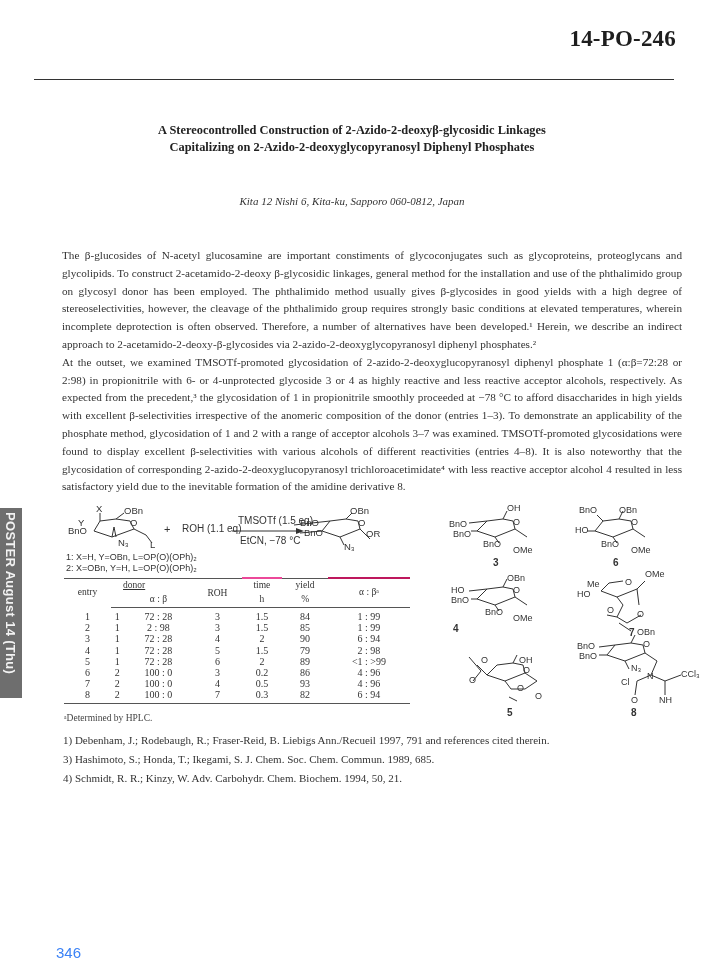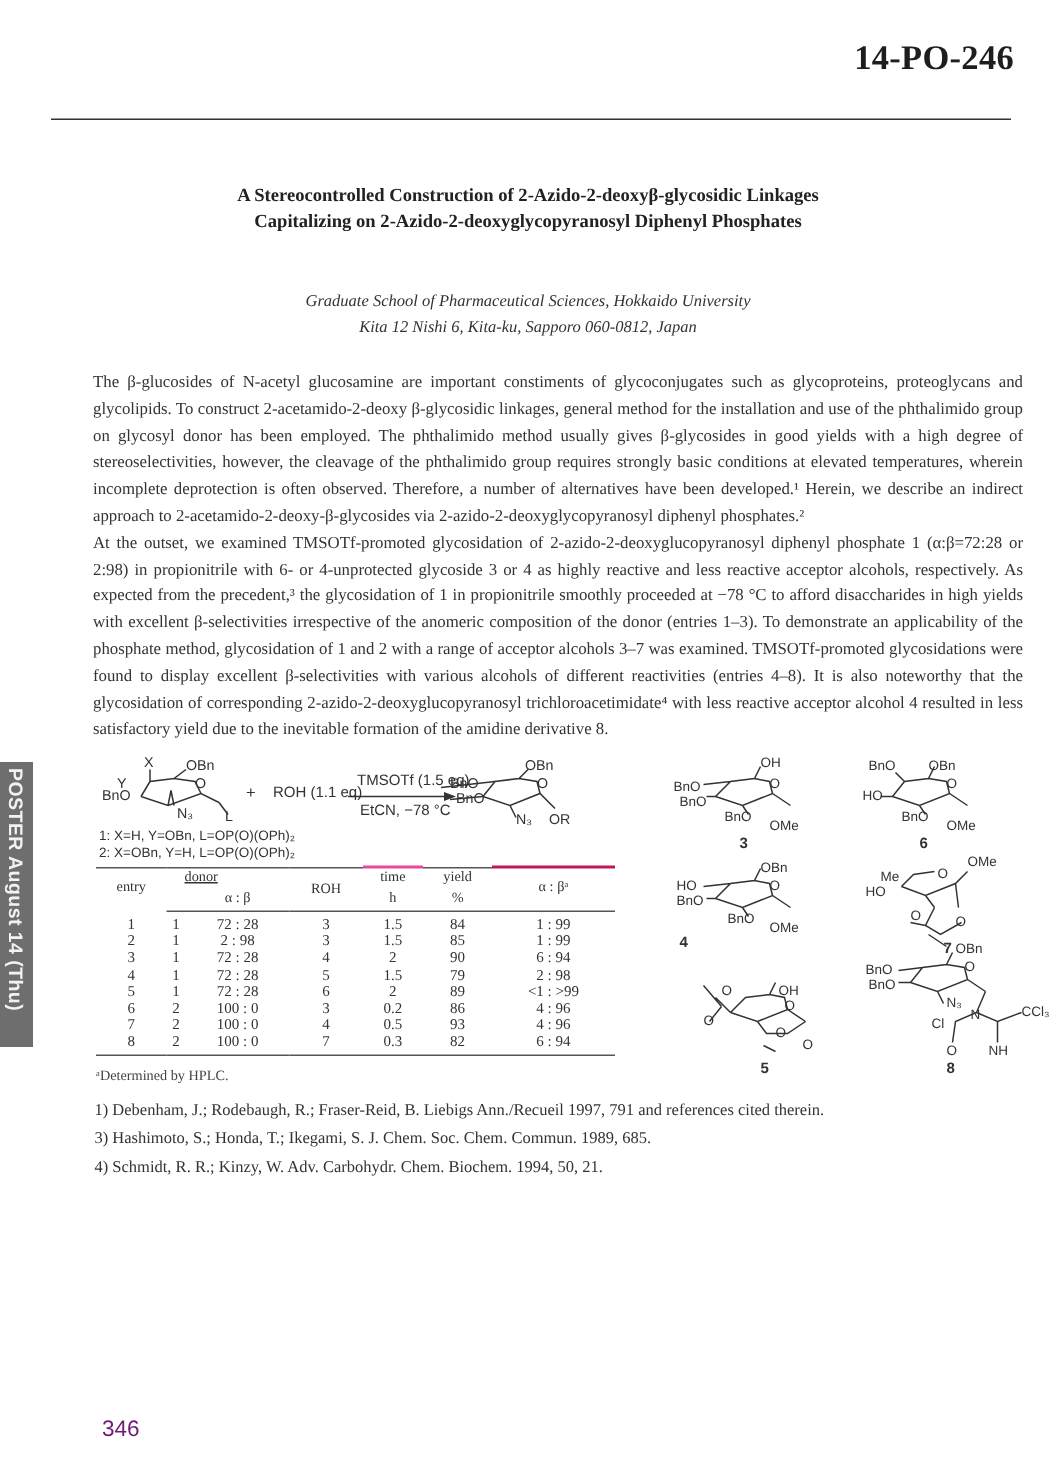--- a/index.html
+++ b/index.html
@@ -38,36 +38,35 @@
   }
   table.data th { font-weight:normal; font-size:9.5px; line-height:9px; padding:2px 0 3px; }
   table.data thead tr.h2 th { border-bottom:1px solid #555; }
   table.data td { text-align:center; line-height:11.2px; padding:0; }
   table.data tbody tr:last-child td { border-bottom:1px solid #555; padding-bottom:2px; }
   table.data tbody tr:first-child td { padding-top:3px; }
   .footnote { left:64px; top:713px; font-size:9.5px; color:#444; }
   .structs { left:420px; top:505px; width:280px; height:225px; font-family:"Liberation Sans", "DejaVu Sans", sans-serif; font-size:9px; color:#333;margin-left:27px; }
   .refs { left:62px; top:731px; width:630px; font-size:11px; line-height:17.8px; color:#333; }
   .refs p { margin:1px; }
-  .pageno { left:68px; top:944px; font-family:"Liberation Sans", "DejaVu Sans", sans-serif; font-size:15px; color:#701a75; }
+  .pageno { left:56px; top:944px; font-family:"Liberation Sans", "DejaVu Sans", sans-serif; font-size:15px; color:#3b82f6; }
   .cpd-label { font-weight:bold; font-size:10px; }
 </style>
 </head>
 <body>
 
 <div class="abs code">14-PO-246</div>
 <div class="abs rule"></div>
 
 <div class="abs title">
   <div>A Stereocontrolled Construction of 2-Azido-2-deoxyβ-glycosidic Linkages</div>
   <div>Capitalizing on 2-Azido-2-deoxyglycopyranosyl Diphenyl Phosphates</div>
 </div>
 
 <div class="abs authors">
-  <div class="aff">Graduate School of Pharmaceutical Sciences, Hokkaido University</div>
   <div class="aff">Kita 12 Nishi 6, Kita-ku, Sapporo 060-0812, Japan</div>
 </div>
 
 <div class="abs body" style="top:207px;margin-top:40px;">
   <p>The β-glucosides of N-acetyl glucosamine are important constiments of glycoconjugates such as glycoproteins, proteoglycans and glycolipids.  To construct 2-acetamido-2-deoxy β-glycosidic linkages, general method for the installation and use of the phthalimido group on glycosyl donor has been employed.  The phthalimido method usually gives β-glycosides in good yields with a high degree of stereoselectivities, however, the cleavage of the phthalimido group requires strongly basic conditions at elevated temperatures, wherein incomplete deprotection is often observed.  Therefore, a number of alternatives have been developed.¹  Herein, we describe an indirect approach to 2-acetamido-2-deoxy-β-glycosides via 2-azido-2-deoxyglycopyranosyl diphenyl phosphates.²</p>
   <p>At the outset, we examined TMSOTf-promoted glycosidation of 2-azido-2-deoxyglucopyranosyl diphenyl phosphate 1 (α:β=72:28 or 2:98) in propionitrile with 6- or 4-unprotected glycoside 3 or 4 as highly reactive and less reactive acceptor alcohols, respectively.  As expected from the precedent,³ the glycosidation of 1 in propionitrile smoothly proceeded at −78 °C to afford disaccharides in high yields with excellent β-selectivities irrespective of the anomeric composition of the donor (entries 1–3).  To demonstrate an applicability of the phosphate method, glycosidation of 1 and 2 with a range of acceptor alcohols 3–7 was examined.  TMSOTf-promoted glycosidations were found to display excellent β-selectivities with various alcohols of different reactivities (entries 4–8).  It is also noteworthy that the glycosidation of corresponding 2-azido-2-deoxyglucopyranosyl trichloroacetimidate⁴ with less reactive acceptor alcohol 4 resulted in less satisfactory yield due to the inevitable formation of the amidine derivative 8.</p>
 </div>
 
 <div class="abs side">
   <span>POSTER August 14 (Thu)</span>
@@ -95,21 +94,21 @@
   <span class="abs" style="left:86px;top:34px;">L</span>
   <span class="abs" style="left:100px;top:18px;font-size:11px;">+</span>
   <span class="abs" style="left:118px;top:18px;font-size:10px;">ROH (1.1 eq)</span>
   <span class="abs" style="left:174px;top:10px;font-size:10px;">TMSOTf (1.5 eq)</span>
   <span class="abs" style="left:176px;top:30px;font-size:10px;">EtCN, −78 °C</span>
   <span class="abs" style="left:286px;top:0px;">OBn</span>
   <span class="abs" style="left:236px;top:12px;">BnO</span>
   <span class="abs" style="left:240px;top:22px;">BnO</span>
   <span class="abs" style="left:294px;top:12px;">O</span>
   <span class="abs" style="left:280px;top:36px;">N₃</span>
-  <span class="abs" style="left:302px;top:36px;">OR</span>
+  <span class="abs" style="left:302px;top:23px;">OR</span>
 </div>
 <div class="abs legend">
   <div>1: X=H, Y=OBn, L=OP(O)(OPh)₂</div>
   <div>2: X=OBn, Y=H, L=OP(O)(OPh)₂</div>
 </div>
 
 <table class="data">
   <thead>
     <tr>
       <th rowspan="2" style="vertical-align:middle;border-top:1px solid #555;">entry</th>

